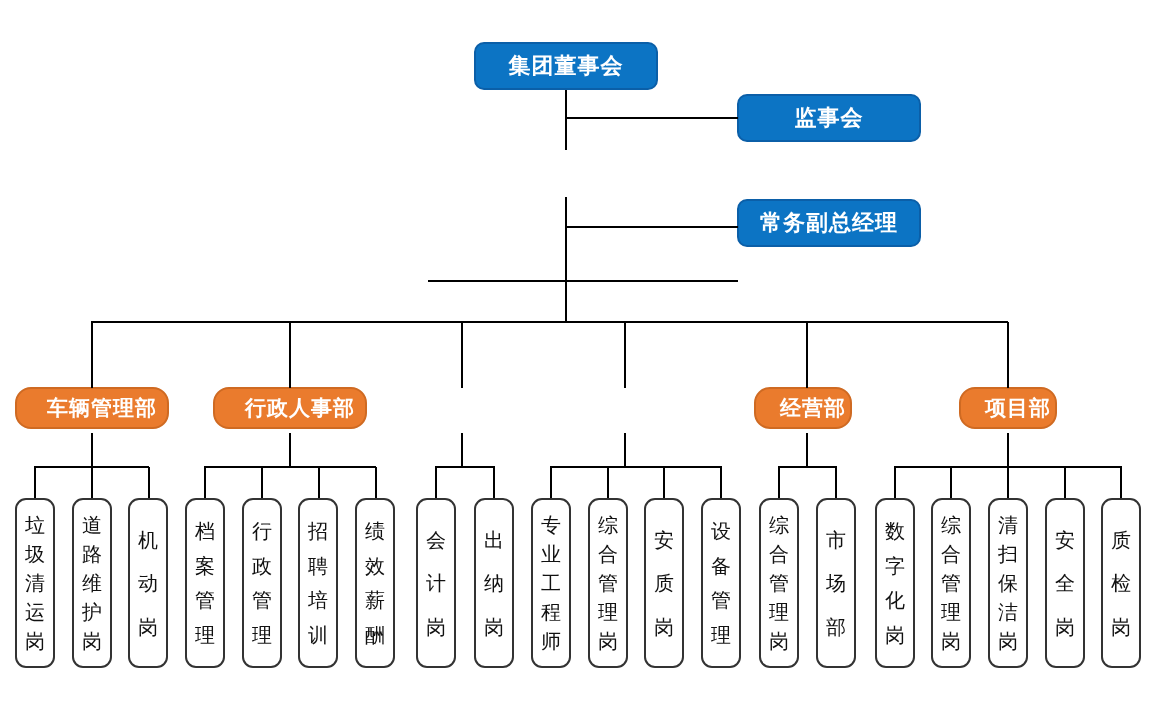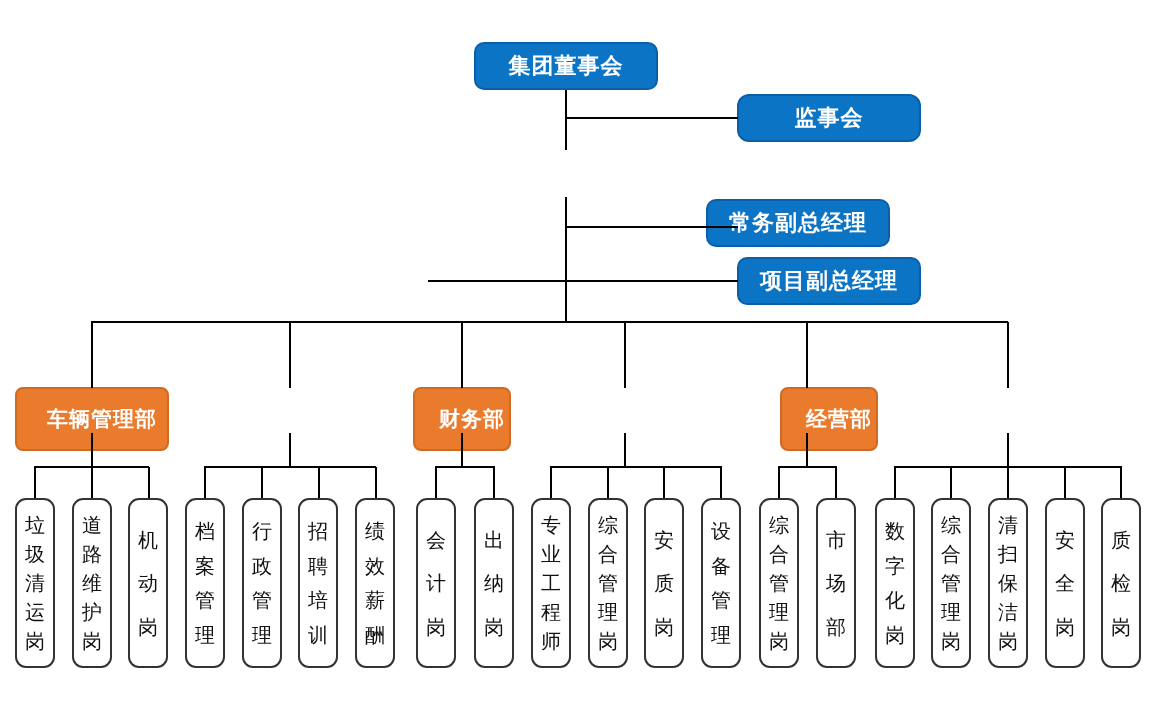--- a/index.html
+++ b/index.html
@@ -29,24 +29,24 @@
   }
   .blue {
     width: 184px;
     height: 48px;
     background: var(--blue, #0c74c4);
     border: 2px solid var(--blue_border, #0b5fa8);
     border-radius: 10px;
     font-size: 22px;
   }
   .dept {
-    height: 64px;
+    height: 42px;
     background: var(--orange, #ea7b2d);
     border: 2px solid var(--orange_border, #cf6a22);
-    border-radius: 8px;
+    border-radius: 16px;
     font-size: 21px;
     top: 387px;
     padding-left: 20px;
   }
   .pos {
     position: absolute;
     box-sizing: border-box;
     top: 498px;
     width: 40px;
     height: 170px;
@@ -69,31 +69,31 @@
   .lh { height: 1.5px; }
   .lv { width: 1.5px; }
 </style>
 </head>
 <body>
 
 <div id="canvas">
 
   <div class="box blue" style="left:474px; top:42px;">集团董事会</div>
 
-  <div class="box blue" style="left:737px; top:94px;border-radius:12px;">监事会</div>
-
-
-  <div class="box blue" style="left:706px; top:199px;">常务副总经理</div>
-
-
-  <div class="box blue" style="left:737px; top:257px;">项目副总经理</div>
+  <div class="box blue" style="left:737px; top:94px;">监事会</div>
+
+
+  <div class="box blue" style="left:737px; top:199px;">常务副总经理</div>
+
+
 
   <div class="box dept" style="left:15px;  width:154px;">车辆管理部</div>
-  <div class="box dept" style="left:413px; width:98px;">财务部</div>
-  <div class="box dept" style="left:780px; width:98px;">经营部</div>
+  <div class="box dept" style="left:213px; width:154px;">行政人事部</div>
+  <div class="box dept" style="left:754px; width:98px;">经营部</div>
+  <div class="box dept" style="left:959px; width:98px;">项目部</div>
 
   <div class="pos" style="left:15px;">
       <span>垃</span>
       <span>圾</span>
       <span>清</span>
       <span>运</span>
       <span>岗</span>
     </div>
   <div class="pos" style="left:72px;">
       <span>道</span>

